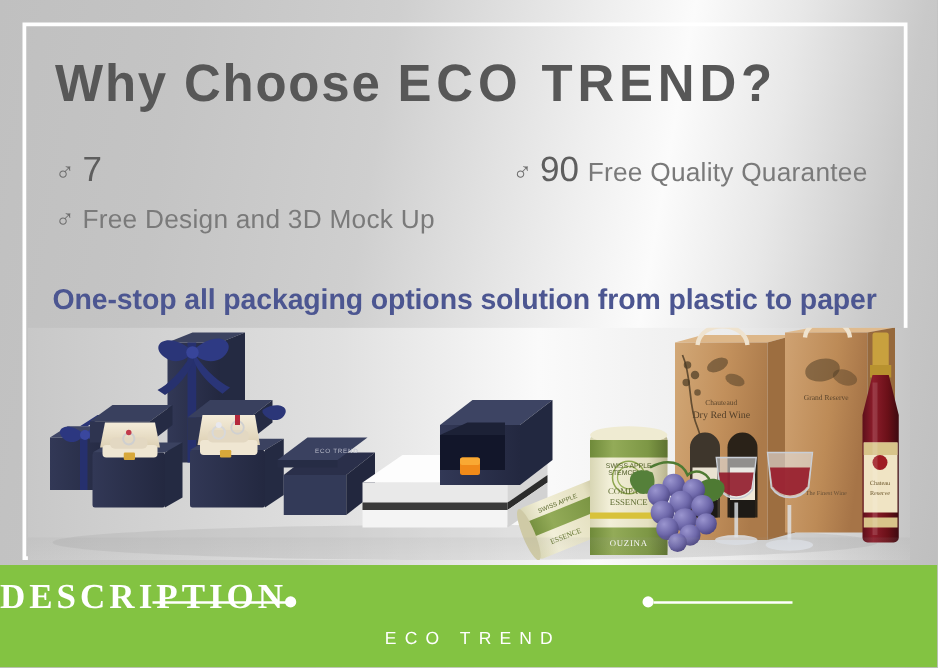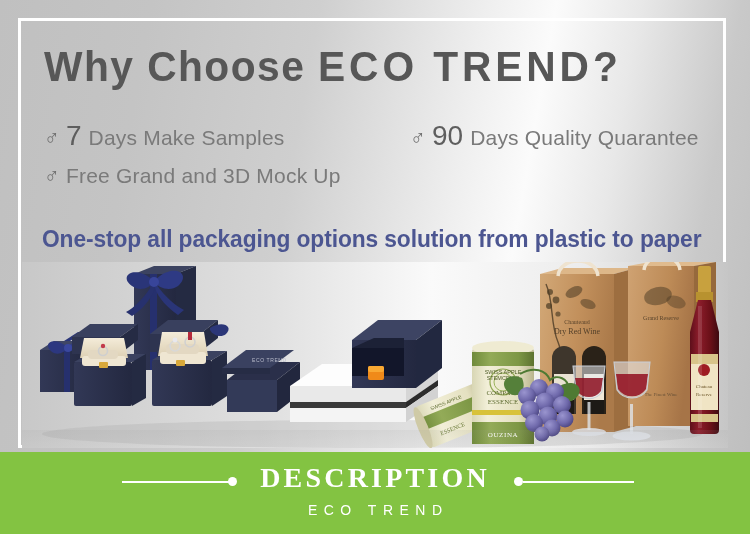--- a/index.html
+++ b/index.html
@@ -146,21 +146,20 @@
     bottom: 0;
     width: 750px;
     height: 82px;
     background: #83c342;
   }
   .desc-title {
     position: absolute;
     left: 0;
     top: 10px;
     width: 750px;
-    text-align: center;
     color: #ffffff;
     font-family: "Liberation Serif", "DejaVu Serif", serif;
     font-size: 28px;
     font-weight: bold;
     letter-spacing: 3.2px;
   }
   .desc-sub {
     position: absolute;
     left: 0;
     top: 50px;
@@ -209,33 +208,32 @@
   <div class="headline">
     <span>Why Choose </span><span class="brand">ECO TREND</span><span>?</span>
   </div>
 
   <div class="features">
 
     <div class="feat-row">
       <div class="feat col-left">
         <span class="mars-icon">♂</span>
         <span class="num">7</span>
-        <span class="txt">Days Make Samples</span>
       </div>
       <div class="feat col-right">
         <span class="mars-icon">♂</span>
         <span class="num">90</span>
-        <span class="txt">Days Quality Quarantee</span>
+        <span class="txt">Free Quality Quarantee</span>
       </div>
     </div>
 
     <div class="feat-row">
       <div class="feat col-left">
         <span class="mars-icon">♂</span>
-        <span class="txt-only">Free Grand and 3D Mock Up</span>
+        <span class="txt-only">Free Design and 3D Mock Up</span>
       </div>
     </div>
 
   </div>
 
   <div class="tagline">One-stop all packaging options solution from plastic to paper</div>
 
   <div class="photo">
     <svg width="706" height="186" viewBox="0 0 706 186" xmlns="http://www.w3.org/2000/svg">
       <defs>

